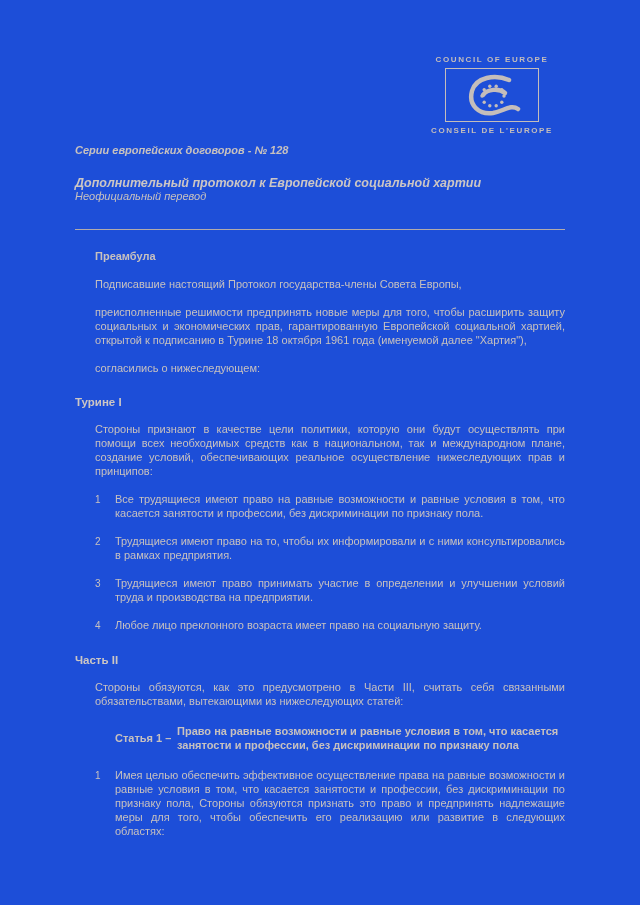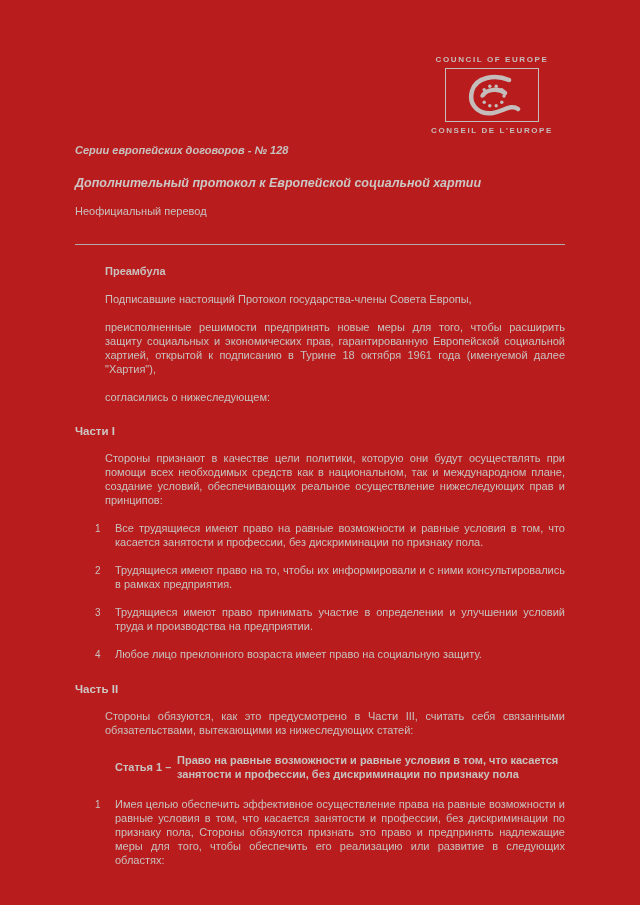--- a/index.html
+++ b/index.html
@@ -1,19 +1,19 @@
 <!DOCTYPE html>
 <html><head>
 <meta charset="utf-8">
 <style>
   html,body{margin:0;padding:0;background:#000;}
   .page{
     position:relative;
     width:640px;height:905px;
-    background:#b91c1c;
+    background:#1d4ed8;
     color:#c7c1bf;
     font-family:"Liberation Sans", sans-serif;
     overflow:hidden;
     box-sizing:border-box;
     padding:55px 75px 0 75px;
   }
   
   .logo{width:max-content;margin:0 12px 0 auto;text-align:center;}
   .logo-caption{
     font-size:8px;letter-spacing:1.6px;font-weight:bold;
@@ -26,27 +26,27 @@
   }
   
   .series{
     text-align:left;font-size:11px;font-weight:bold;font-style:italic;
     margin-top:9px;color:#c7c1bf;
   }
   .title{
     font-size:12.5px;font-weight:bold;margin:20px 0 0 0;color:#ccc6c4;font-style:italic;
   }
   .place{font-size:11px;margin-top:16px;}
-  .note{font-size:11px;margin-top:15px;}
+  .note{font-size:11px;font-style:italic;}
   .rule{
     border:none;border-top:1.5px solid #b2abab;
     margin:27px 0 0 0;
   }
   
-  .indent{margin-left:30px;}
+  .indent{margin-left:20px;}
   .para{
     font-size:11px;line-height:14px;text-align:justify;
     margin:14px 0 0 0;
   }
   .bold{font-weight:bold;}
   .part-heading{
     font-size:11.5px;font-weight:bold;margin-top:21px;color:#ccc6c4;
   }
   .item{display:flex;margin:14px 0 0 20px;}
   .item .num{
@@ -100,21 +100,21 @@
 
   <hr class="rule">
 
   <div class="indent">
     <div class="para bold" style="margin-top:19px;">Преамбула</div>
     <div class="para">Подписавшие настоящий Протокол государства-члены Совета Европы,</div>
     <div class="para">преисполненные решимости предпринять новые меры для того, чтобы расширить защиту социальных и экономических прав, гарантированную Европейской социальной хартией, открытой к подписанию в Турине 18 октября 1961 года (именуемой далее "Хартия"),</div>
     <div class="para">согласились о нижеследующем:</div>
   </div>
 
-  <div class="part-heading">Части I</div>
+  <div class="part-heading">Турине I</div>
 
   <div class="indent">
     <div class="para">Стороны признают в качестве цели политики, которую они будут осуществлять при помощи всех необходимых средств как в национальном, так и международном плане, создание условий, обеспечивающих реальное осуществление нижеследующих прав и принципов:</div>
   </div>
 
   <div class="item">
     <div class="num">1</div>
     <div class="itext">Все трудящиеся имеют право на равные возможности и равные условия в том, что касается занятости и профессии, без дискриминации по признаку пола.</div>
   </div>
   <div class="item">

